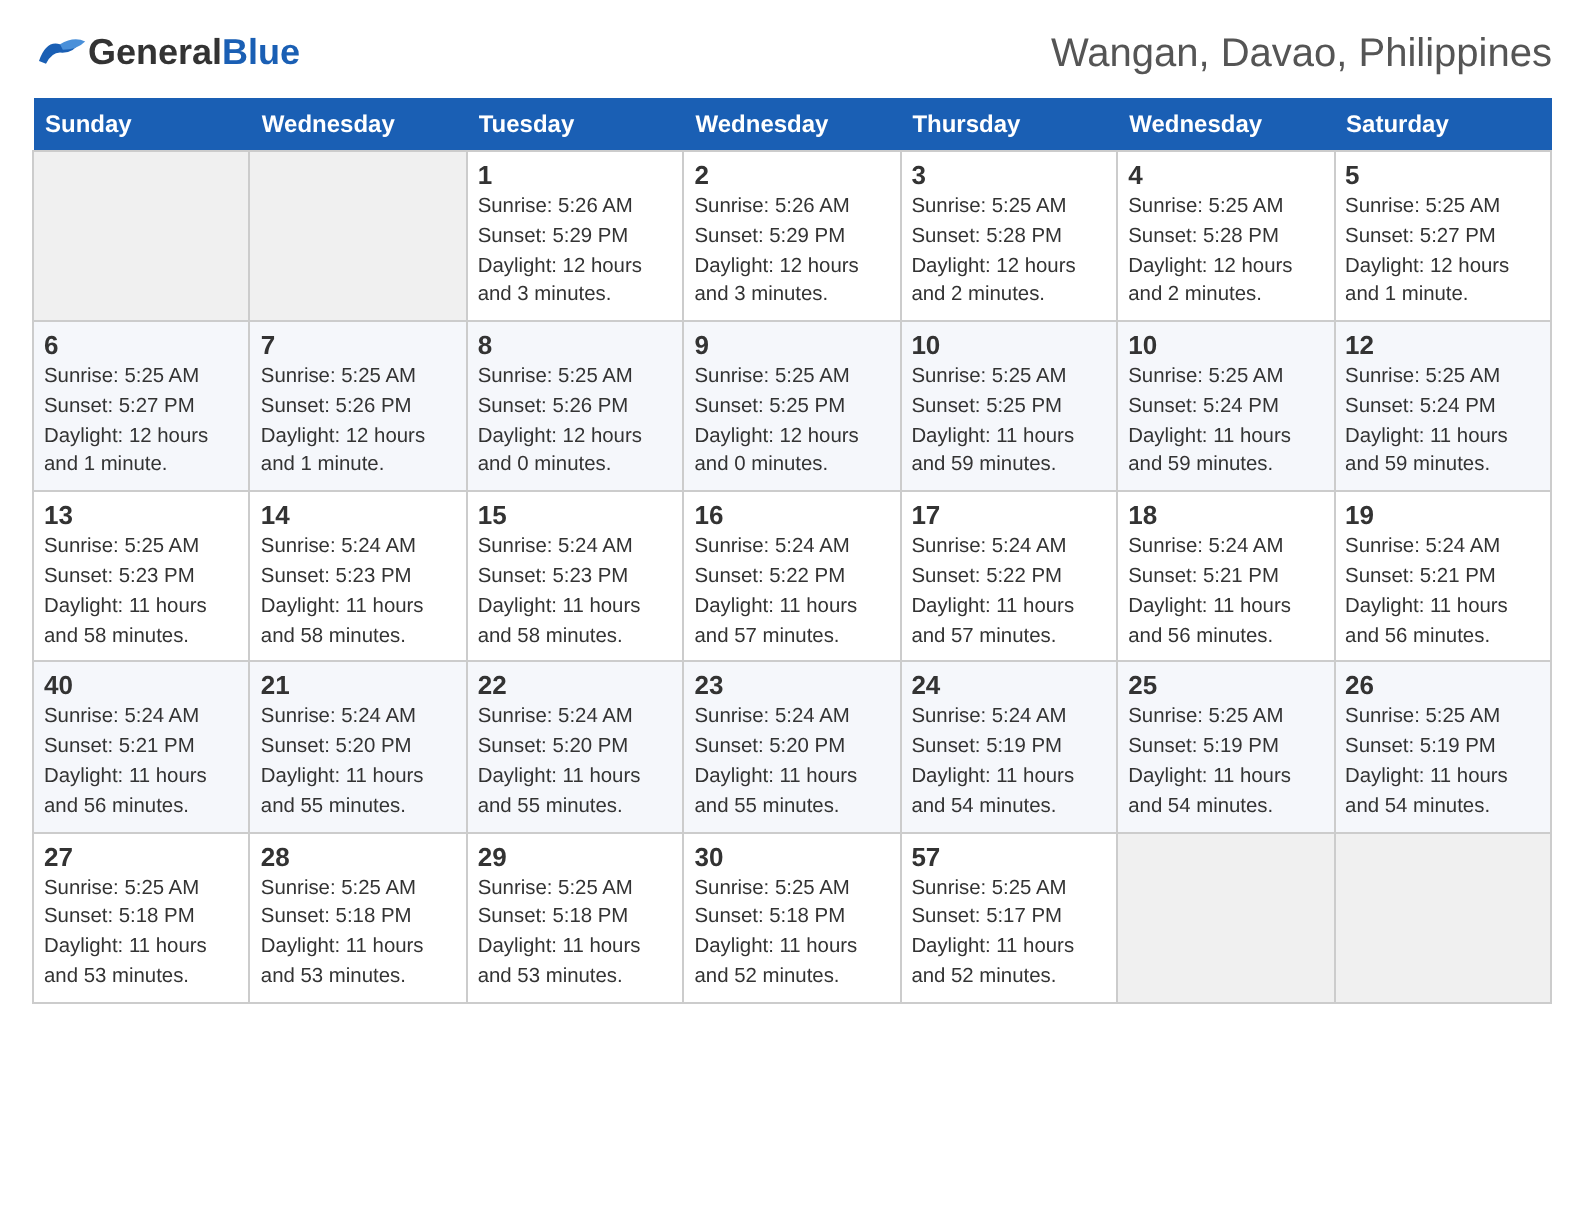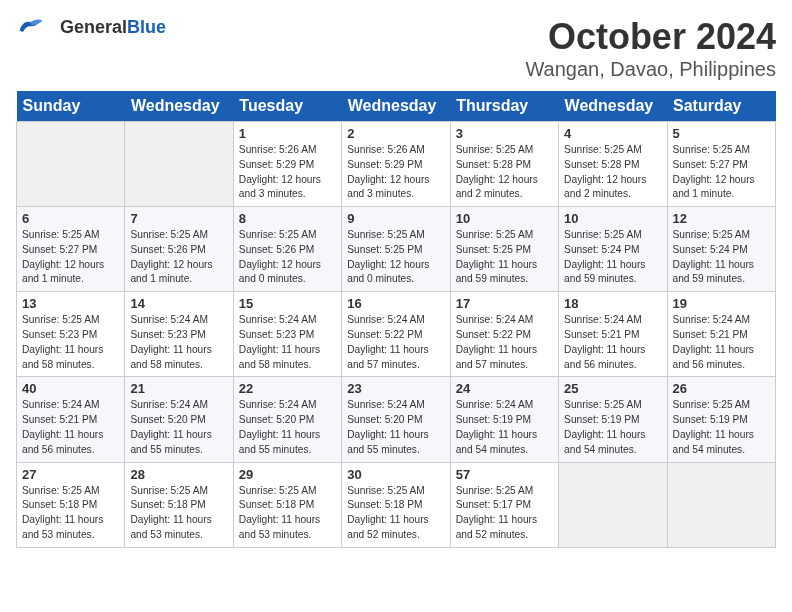--- a/index.html
+++ b/index.html
@@ -11,22 +11,22 @@
       padding: 16px;
     }
     .header-area {
       display: flex;
       justify-content: space-between;
       align-items: flex-start;
       margin-bottom: 10px;
     }
     .logo {
       display: flex;
-      align-items: center;
-      gap: 16px;
+      align-items: flex-start;
+      gap: 0;
     }
     .logo-text-general {
       font-size: 18px;
       font-weight: bold;
       color: #333;
     }
     .logo-text-blue {
       font-size: 18px;
       font-weight: bold;
       color: #1a5fb4;
@@ -50,21 +50,21 @@
     table {
       width: 100%;
       border-collapse: collapse;
       table-layout: fixed;
     }
     thead th {
       background-color: #1a5fb4;
       color: #fff;
       text-align: left;
       padding: 6px 6px;
-      font-size: 16px;
+      font-size: 12px;
       font-weight: bold;
     }
     tbody td {
       border: 1px solid #ccc;
       vertical-align: top;
       padding: 4px 5px;
       font-size: 10.5px;
       color: #333;
       height: 85px;
     }
@@ -95,21 +95,20 @@
   <div class="logo">
     <svg class="logo-bird" viewBox="0 0 40 30" xmlns="http://www.w3.org/2000/svg">
       <path d="M5 20 Q10 5 20 8 Q28 10 35 5 Q30 15 20 14 Q14 14 10 22 Z" fill="#1a5fb4"></path>
       <path d="M20 8 Q30 2 38 6 Q32 12 22 12 Z" fill="#4a90d9"></path>
     </svg>
     <div>
       <span class="logo-text-general">General</span><span class="logo-text-blue">Blue</span>
     </div>
   </div>
   <div class="title-area">
-    <div class="month-title">October 2024</div>
     <div class="location-subtitle">Wangan, Davao, Philippines</div>
   </div>
 </div>
 
 <table>
   <thead>
     <tr>
     <th>Sunday</th>
         <th>Wednesday</th>
         <th>Tuesday</th>

